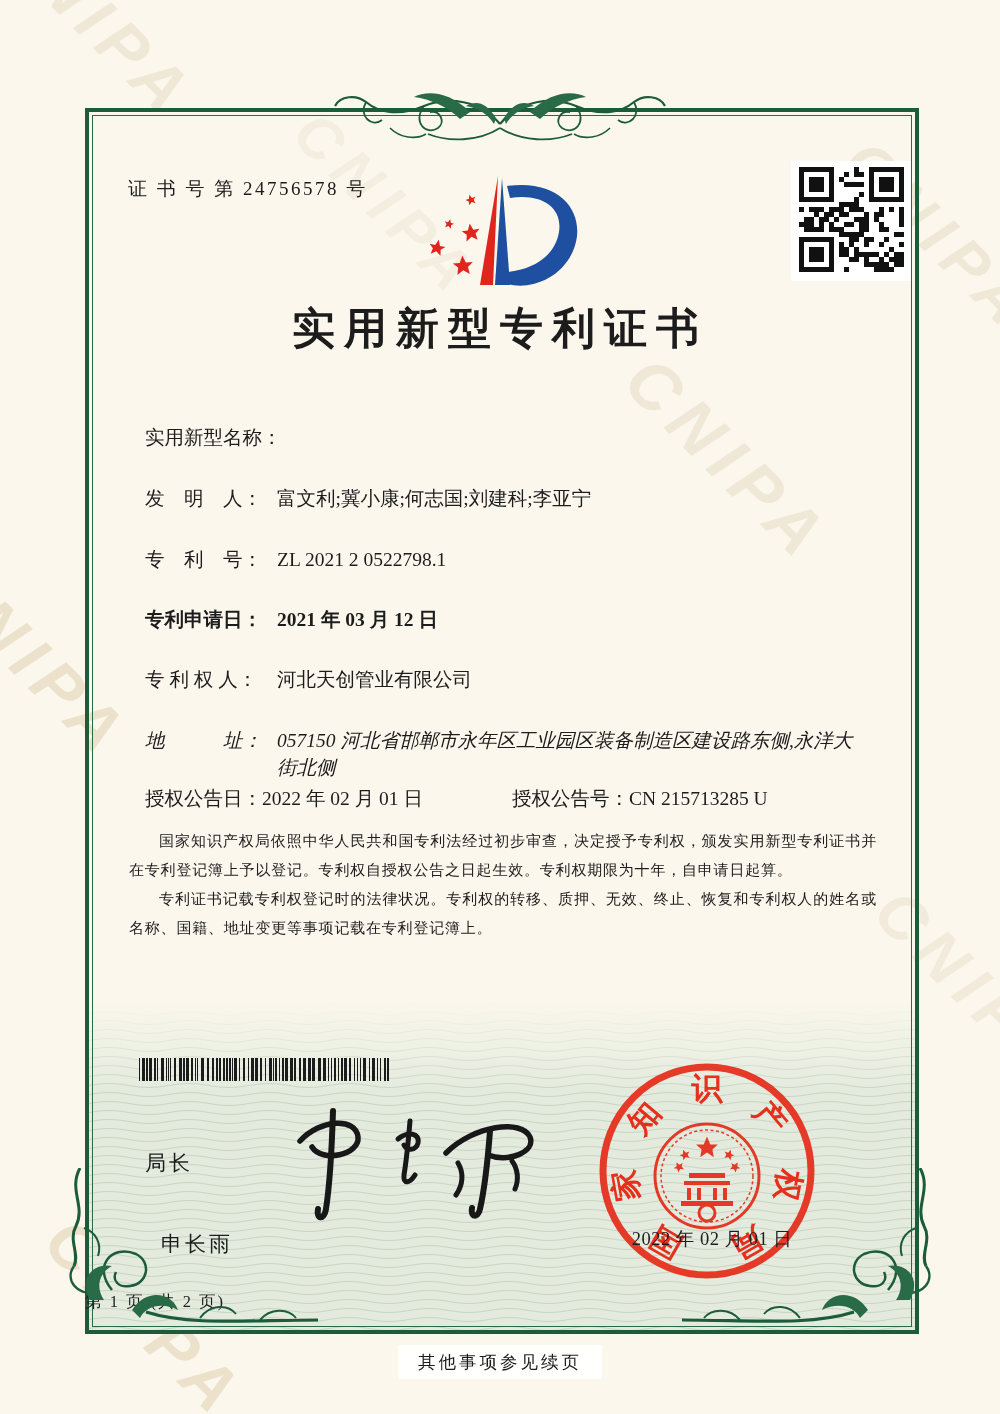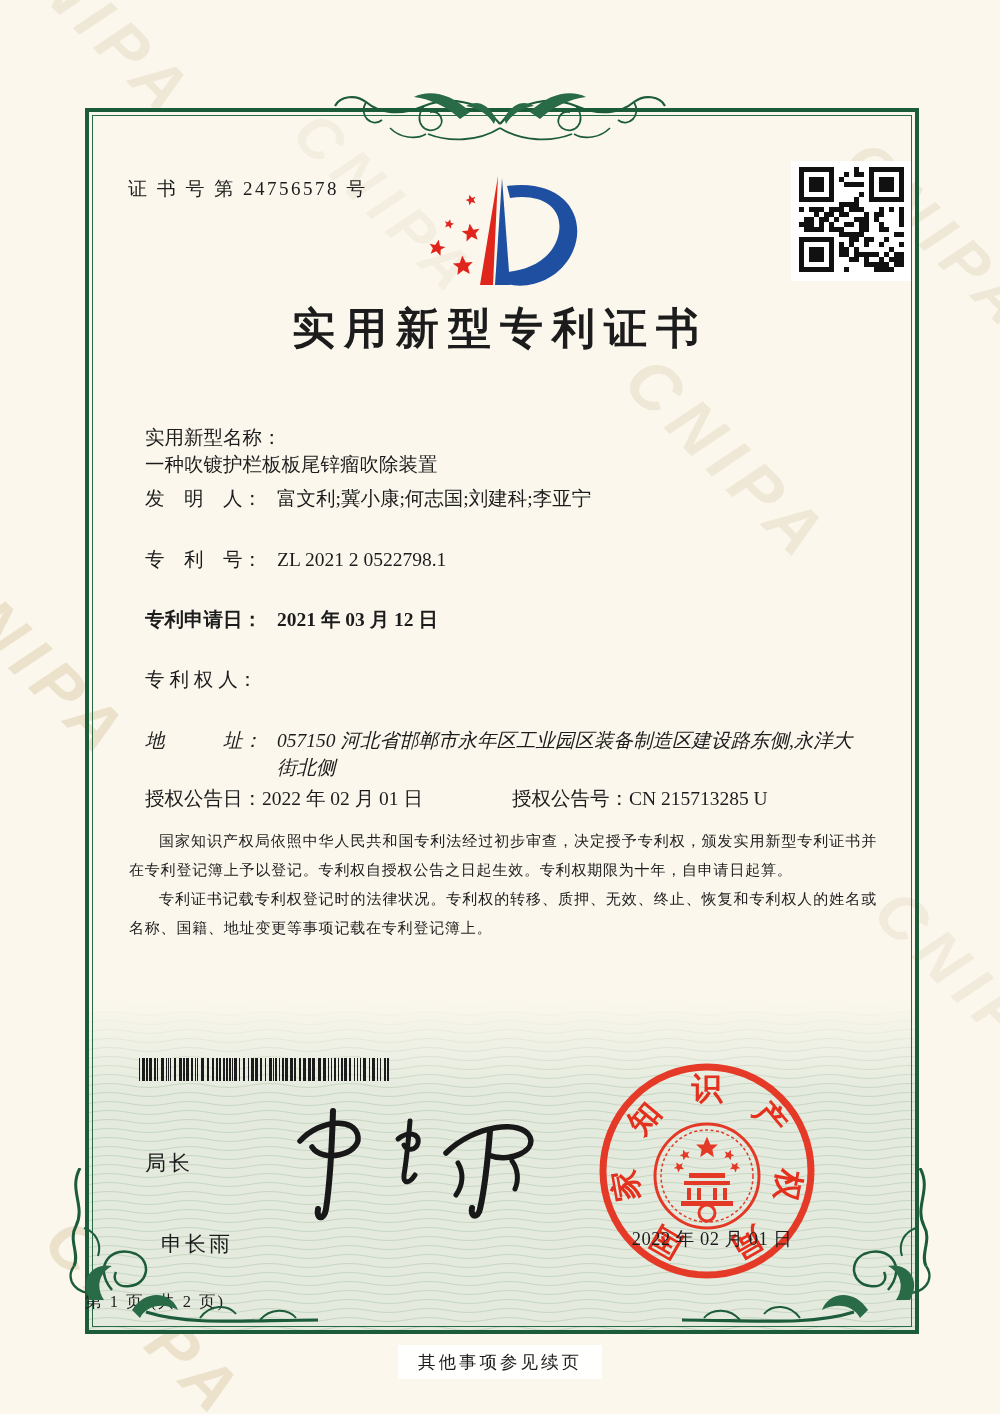--- a/index.html
+++ b/index.html
@@ -244,36 +244,36 @@
         <rect x="80" y="100" width="5" height="5" fill="#111"></rect>
         <rect x="85" y="100" width="5" height="5" fill="#111"></rect>
         <rect x="90" y="100" width="5" height="5" fill="#111"></rect>
       </svg></div>
 </div>
 
 <div class="title">实用新型专利证书</div>
 
 <div class="row" style="top:424px;flex-direction:column;">
   <span class="lab">实用新型名称：</span>
-  <span class="val">一种吹镀护栏板板尾锌瘤吹除装置</span>
 </div>
 <div class="row" style="top:485px;">
   <span class="lab">发　明　人：</span>
   <span class="val">富文利;冀小康;何志国;刘建科;李亚宁</span>
 </div>
 <div class="row" style="top:546px;">
   <span class="lab">专　利　号：</span>
   <span class="val">ZL 2021 2 0522798.1</span>
 </div>
 <div class="row" style="top:606px;font-weight:bold;">
   <span class="lab">专利申请日：</span>
   <span class="val">2021 年 03 月 12 日</span>
 </div>
 <div class="row" style="top:666px;">
   <span class="lab">专 利 权 人：</span>
+  <span class="val">河北天创管业有限公司</span>
 </div>
 <div class="row" style="top:727px;font-style:italic;">
   <span class="lab">地　　　址：</span>
   <span class="val">057150 河北省邯郸市永年区工业园区装备制造区建设路东侧,永洋大街北侧</span>
 </div>
 
 <div class="grant">
   <span class="lab">授权公告日：</span><span>2022 年 02 月 01 日</span>
   <span class="g2"><span class="lab">授权公告号：</span><span>CN 215713285 U</span></span>
 </div>

